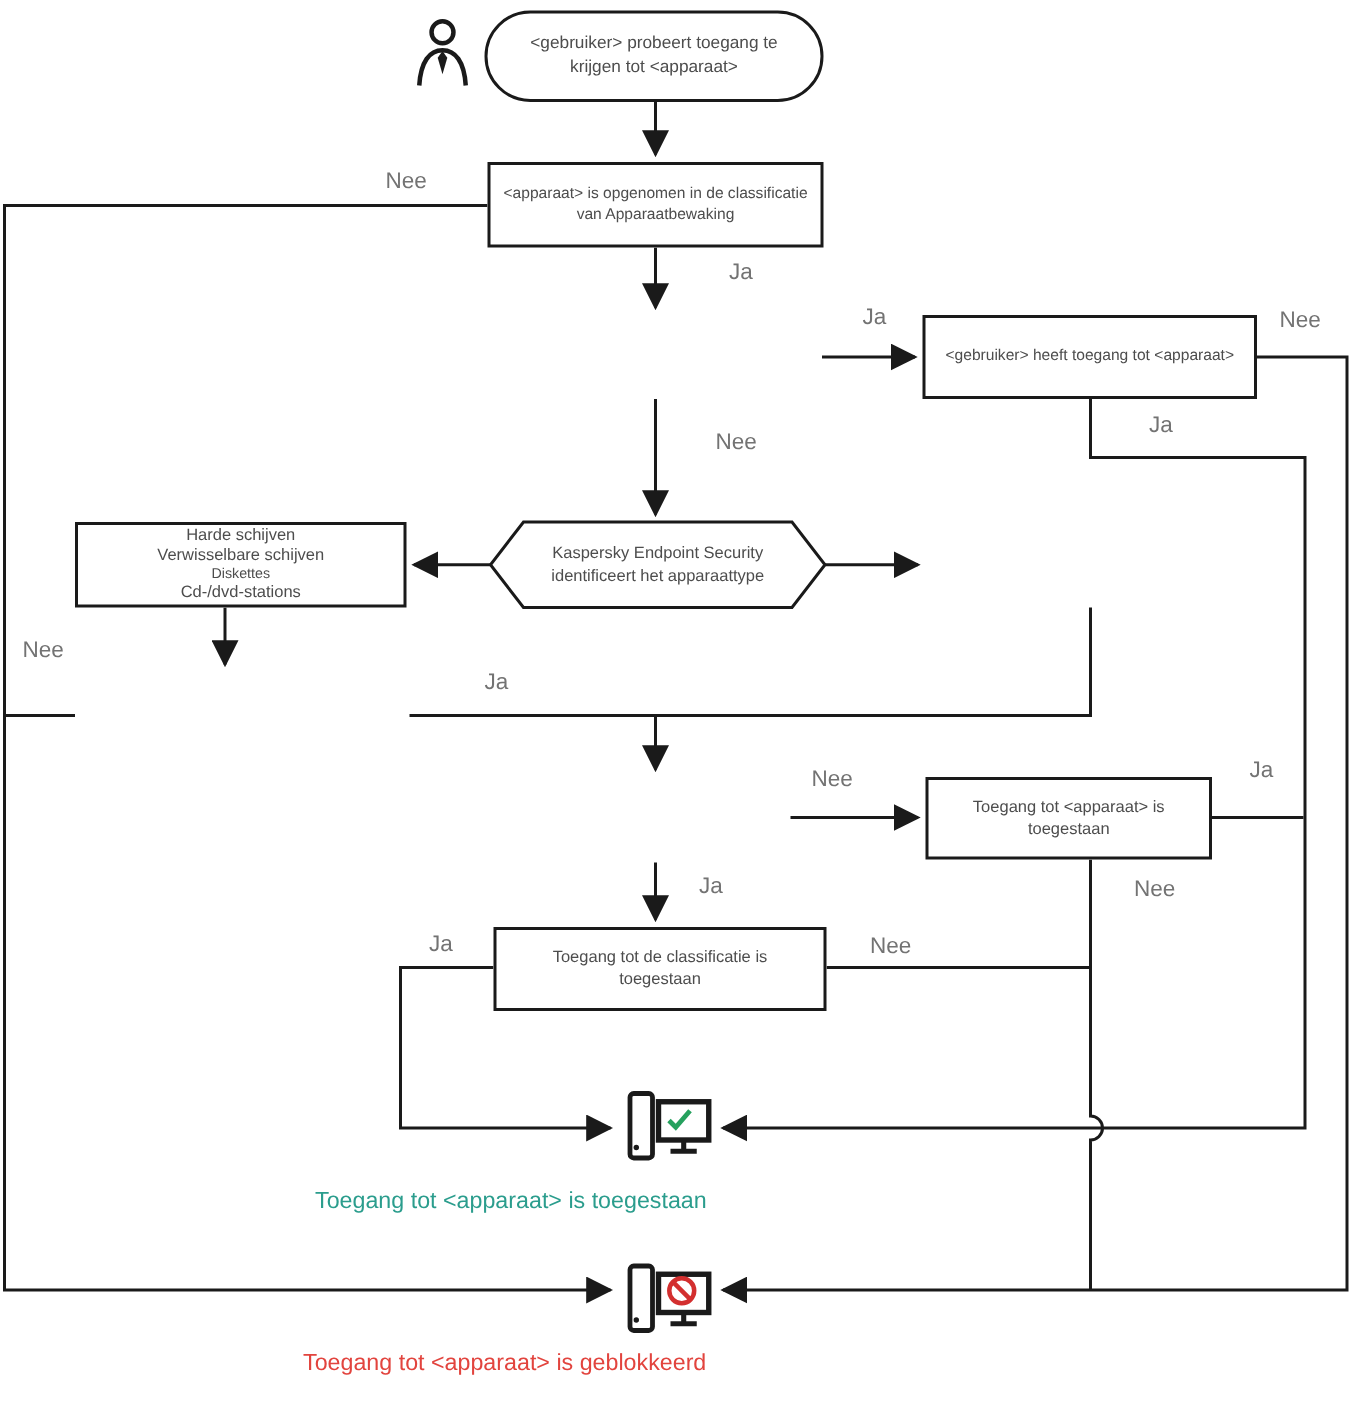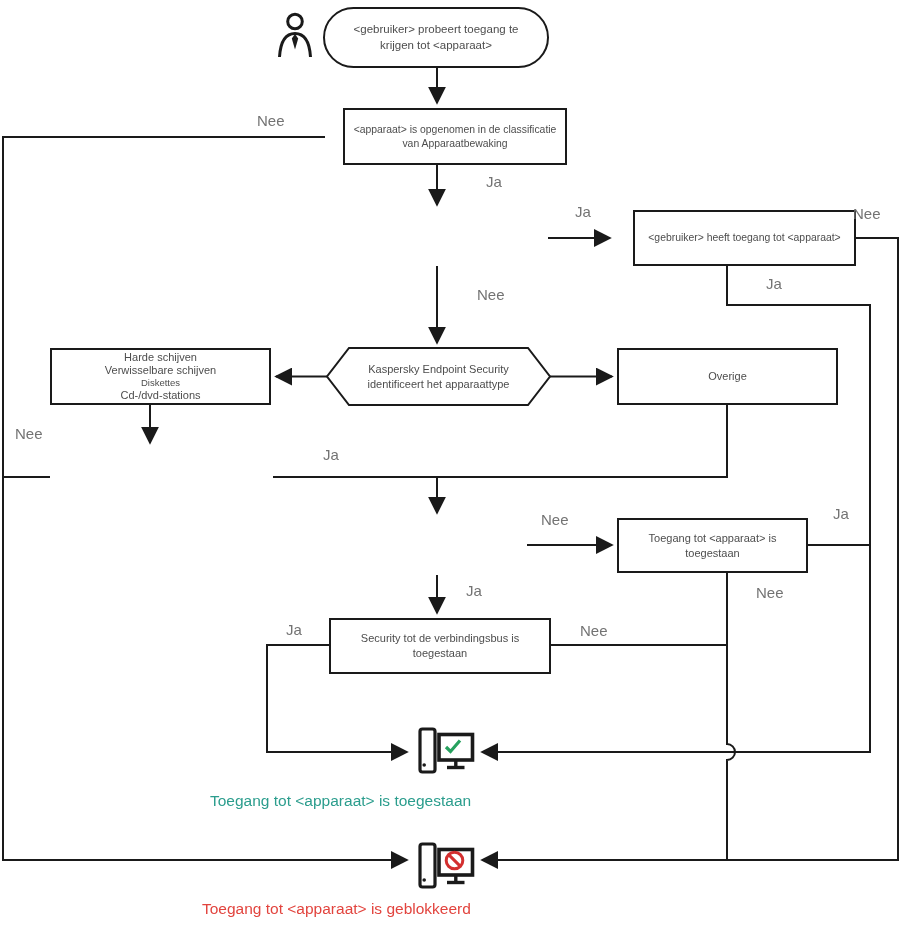--- a/index.html
+++ b/index.html
@@ -18,21 +18,21 @@
   .box{
     position:absolute;box-sizing:border-box;border:2px solid var(--line);
     background:#fff;display:flex;flex-direction:column;justify-content:center;
     align-items:center;text-align:left;color:#4d4d4d;font-size:11px;
     line-height:1.32;z-index:2;padding:2px 6px;
   }
   .box .bline{white-space:nowrap;}
   .box .sm{font-size:9.5px;}
   .stadium{border-radius:31px;font-size:11.5px;}
   .noborder{border:none;background:transparent;}
-  .fs10{font-size:10.4px;margin-left:18px;}
+  .fs10{font-size:10.4px;}
   .elabel{position:absolute;font-size:15px;color:#737373;z-index:3;white-space:nowrap;}
   .caption{position:absolute;width:500px;text-align:left;font-size:15.5px;z-index:3;}
   .caption.ok{color:var(--allowed-text);}
   .caption.blocked{color:var(--blocked-text);}
   .icon{position:absolute;z-index:2;}
 </style>
 </head>
 <body>
 
 <div id="canvas">
@@ -93,33 +93,30 @@
     <div class="bline">Verwisselbare schijven</div>
     <div class="bline sm">Diskettes</div>
     <div class="bline">Cd-/dvd-stations</div>
   </div>
 
   <div class="box noborder" style="left:340px;top:348px;width:197px;height:57px">
     <div class="bline">Kaspersky Endpoint Security</div>
     <div class="bline">identificeert het apparaattype</div>
   </div>
 
-  <div class="box" style="left:617px;top:348px;width:221px;height:57px">
-    <div class="bline">Overige</div>
-  </div>
 
 
 
   <div class="box" style="left:617px;top:518px;width:191px;height:55px">
     <div class="bline">Toegang tot &lt;apparaat&gt; is</div>
     <div class="bline">toegestaan</div>
   </div>
 
   <div class="box" style="left:329px;top:618px;width:222px;height:56px">
-    <div class="bline">Security tot de verbindingsbus is</div>
+    <div class="bline">Toegang tot de classificatie is</div>
     <div class="bline">toegestaan</div>
   </div>
 
   <span class="elabel" style="left:257px;top:112px">Nee</span>
   <span class="elabel" style="left:486px;top:173px">Ja</span>
   <span class="elabel" style="left:575px;top:203px">Ja</span>
   <span class="elabel" style="left:853px;top:205px">Nee</span>
   <span class="elabel" style="left:766px;top:275px">Ja</span>
   <span class="elabel" style="left:477px;top:286px">Nee</span>
   <span class="elabel" style="left:15px;top:425px">Nee</span>

